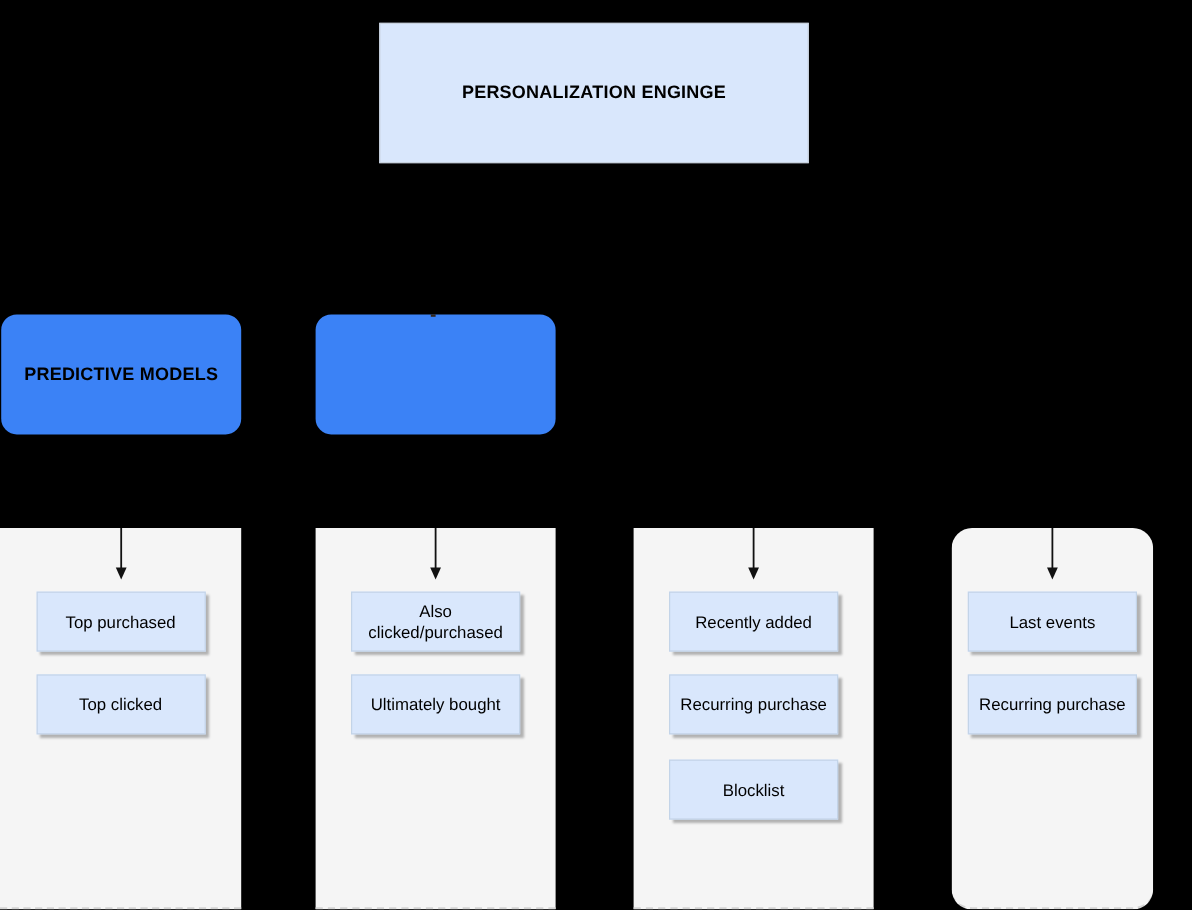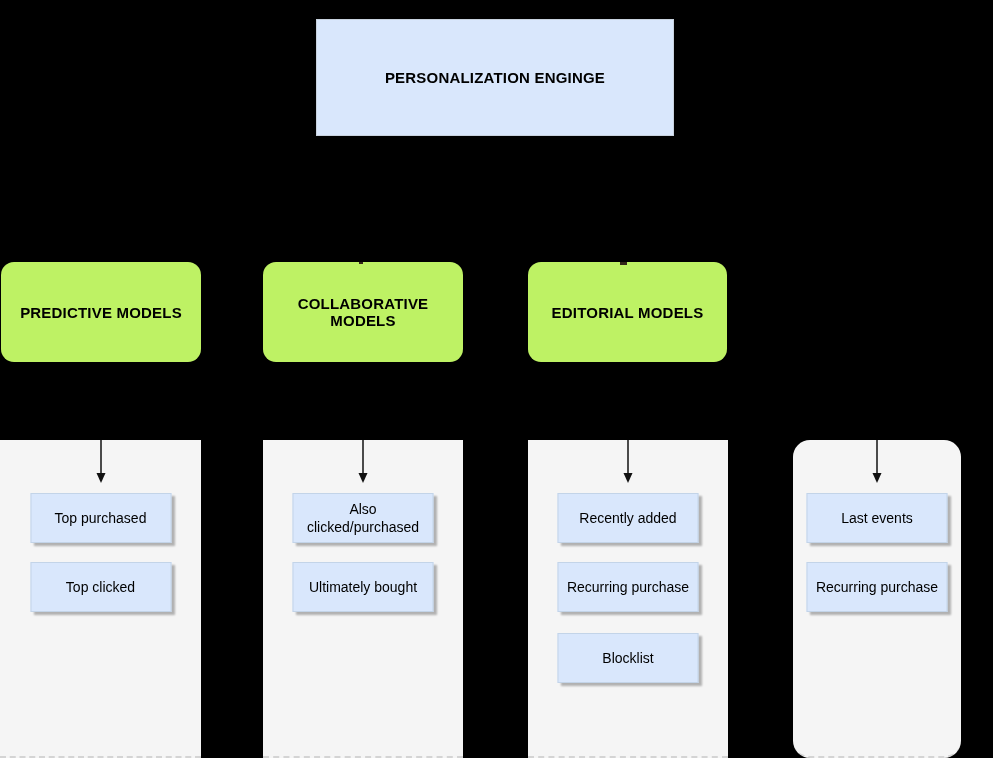--- a/index.html
+++ b/index.html
@@ -20,21 +20,21 @@
     display:flex;align-items:center;justify-content:center;
     box-sizing:border-box;
     margin-top:16px;
   }
   .root-node .label{
     font-size:15px;font-weight:700;letter-spacing:.2px;text-align:center;
   }
   
   .cat{
     position:absolute;top:262px;height:100px;
-    background:#bef264;
+    background:#3b82f6;
     border-radius:13px;
     display:flex;align-items:center;justify-content:center;
     box-sizing:border-box;
   }
   .cat .cat-label{font-size:15px;font-weight:700;text-align:center;letter-spacing:.2px;}
   .cat1{left:1px;width:200px;}
   .cat2{left:263px;width:200px;}
   .cat3{left:528px;width:199px;}
   .cat4{left:790px;width:198px;}
   .tick{position:absolute;top:0;background:#33261a;}
@@ -78,25 +78,20 @@
 
   <div class="root-node">
     <span class="label">PERSONALIZATION ENGINGE</span>
   </div>
 
   <div class="cat cat1">
     <span class="cat-label">PREDICTIVE MODELS</span>
   </div>
   <div class="cat cat2">
     <span class="tick tick-2"></span>
-    <span class="cat-label">COLLABORATIVE MODELS</span>
-  </div>
-  <div class="cat cat3">
-    <span class="tick tick-3"></span>
-    <span class="cat-label">EDITORIAL MODELS</span>
   </div>
 
   <div class="container con1">
     <svg class="arrow" width="12" height="44" viewBox="0 0 12 44">
       <line x1="6" y1="0" x2="6" y2="34" stroke="#111111" stroke-width="1.5"></line>
       <polygon points="1.5,33 10.5,33 6,43" fill="#111111"></polygon>
     </svg>
     <div class="node row1">
       <span>Top purchased</span>
     </div>

